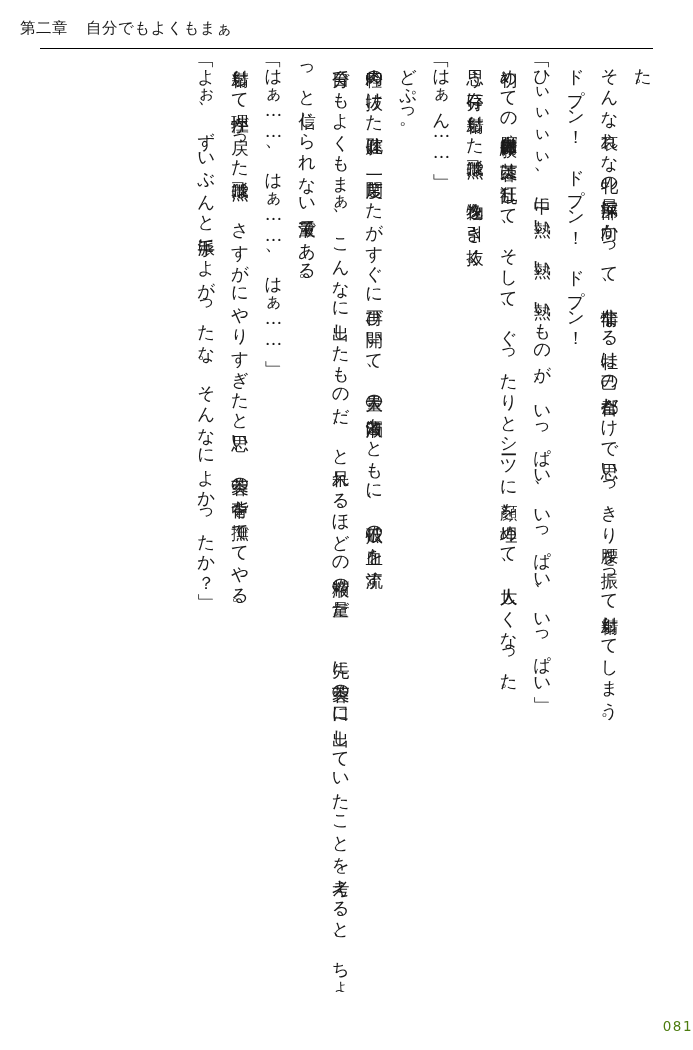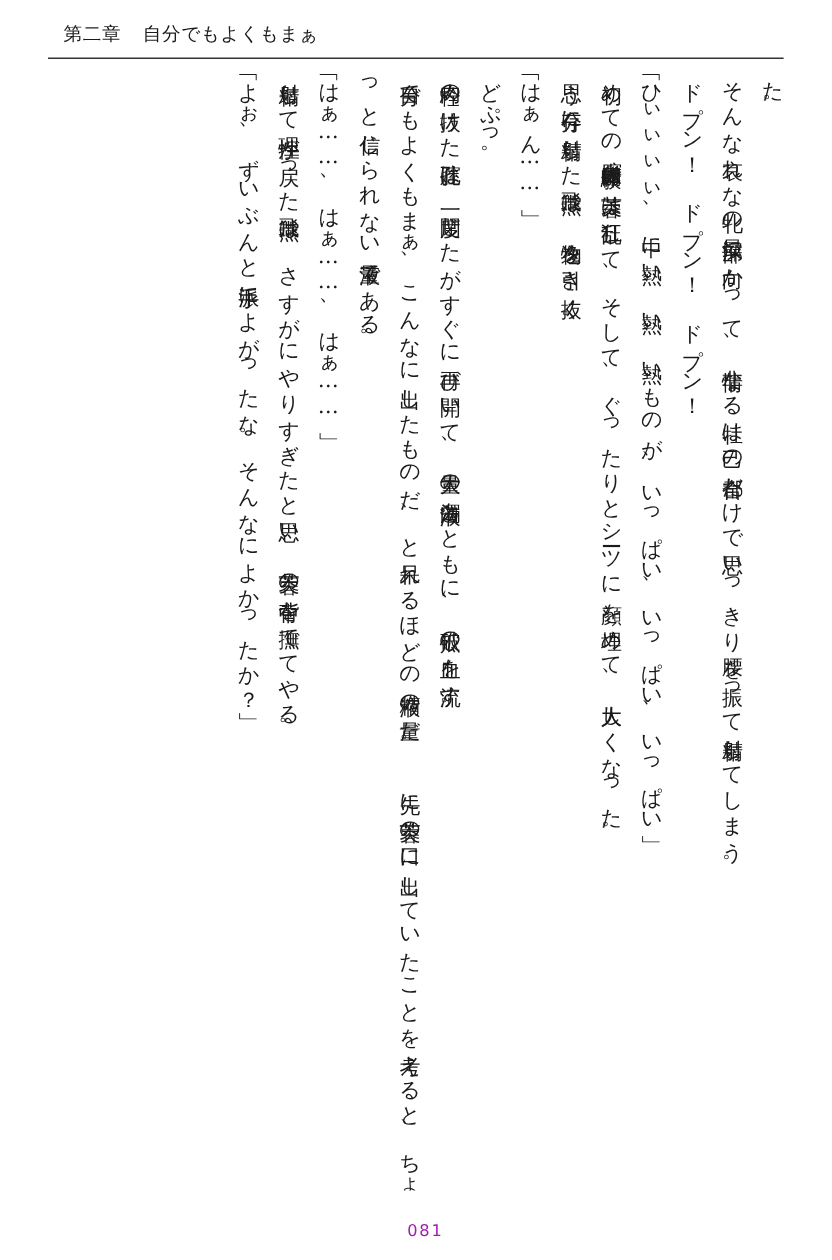--- a/index.html
+++ b/index.html
@@ -26,21 +26,21 @@
     position: absolute;
     top: 18px;
     left: 0;
     right: 0;
     height: 34px;
   }
   .header-inner {
     display: flex;
     align-items: baseline;
     gap: 18px;
-    padding-left: 53px;
+    padding-left: 20px;
     font-size: 15.5px;
     letter-spacing: 0.5px;
   }
   .chapter-num {
     white-space: nowrap;
   }
   .chapter-title {
     white-space: nowrap;
   }
   .header-rule {
@@ -76,25 +76,25 @@
     margin: 0;
     padding: 0;
     text-indent: 0;
   }
   
   .footer {
     position: absolute;
     left: 16px;
     right: 0;
     bottom: 16px;
-    text-align: center;
+    text-align: right;
     font-size: 13.5px;
     font-family: "DejaVu Sans", "Liberation Sans", sans-serif;
     letter-spacing: 1.5px;
-    color: #a21caf;
+    color: #4d7c0f;
   }
 </style>
 </head>
 <body>
 
 <div class="page">
 
   <div class="header">
     <div class="header-inner">
       <span class="chapter-num">第二章</span>

